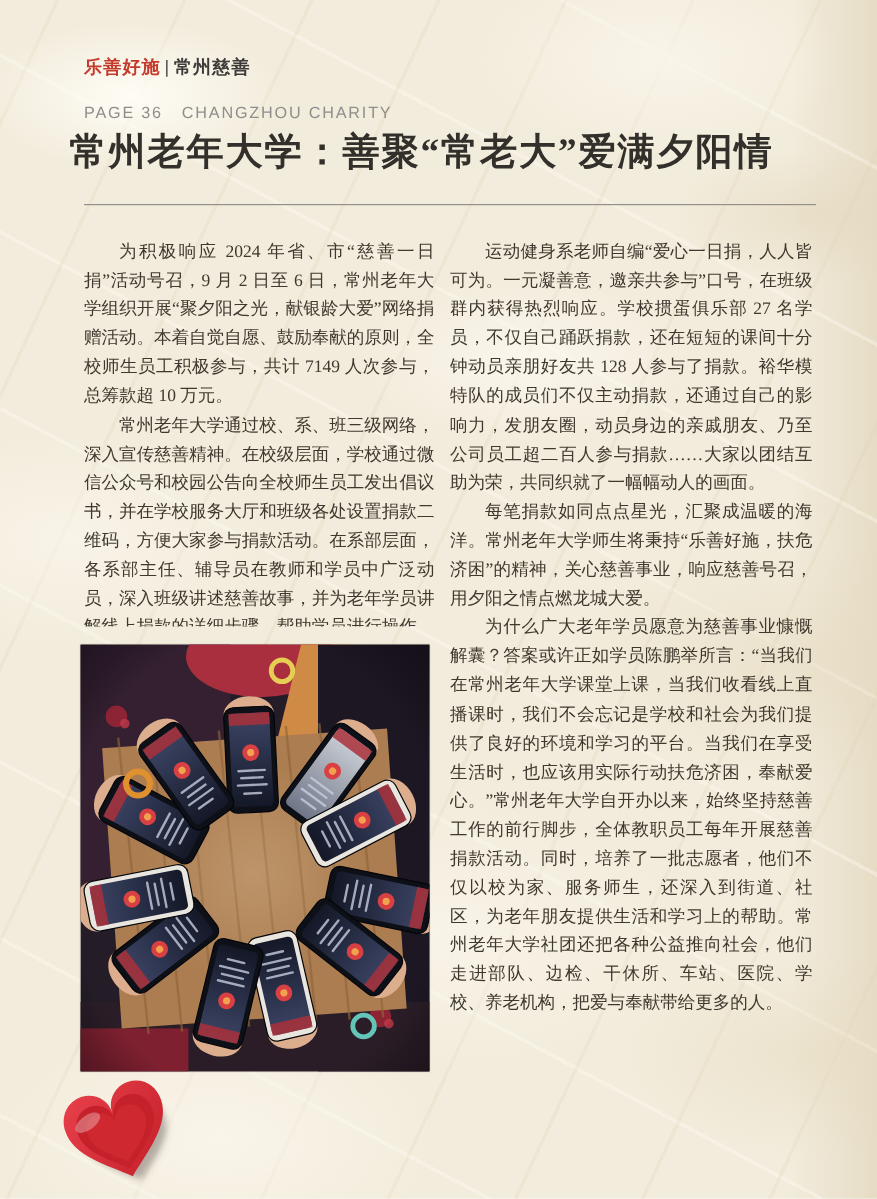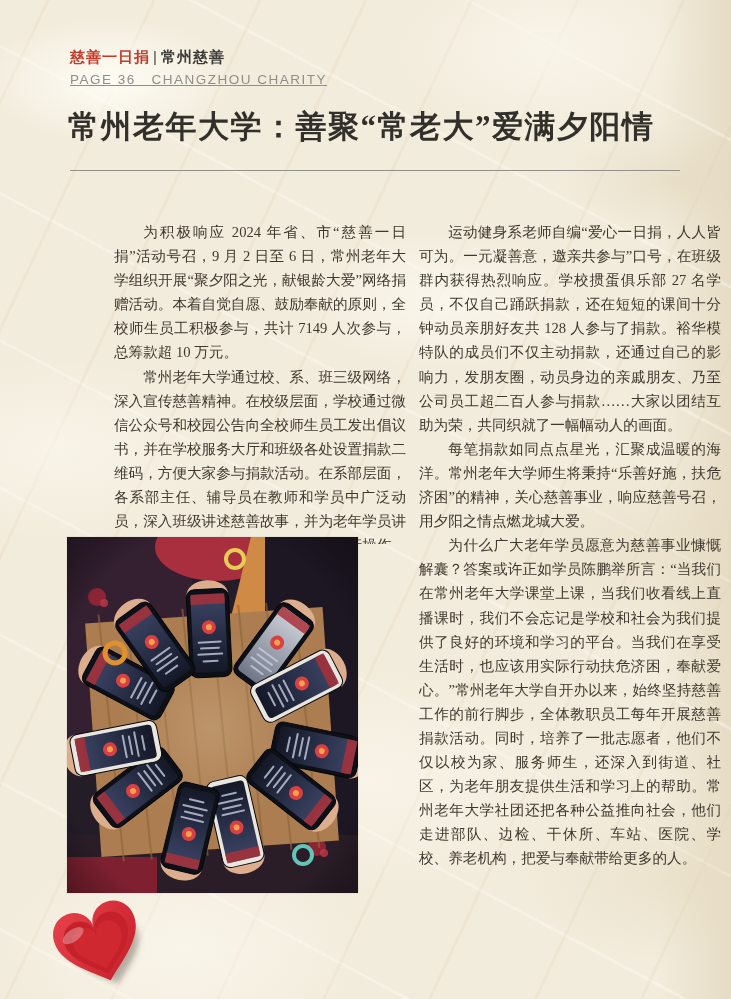--- a/index.html
+++ b/index.html
@@ -21,51 +21,50 @@
       repeating-linear-gradient(115deg, transparent 0 42px, rgba(219,205,174,.20) 42px 45px, transparent 45px 96px),
       repeating-linear-gradient(28deg, transparent 0 60px, rgba(255,252,244,.35) 60px 63px, transparent 63px 130px),
       linear-gradient(to right, transparent 90%, rgba(216,201,170,.45));
     font-family:"Liberation Serif","DejaVu Serif",serif;
   }
   .header{position:absolute;left:70px;top:48px;font-family:"Liberation Sans","DejaVu Sans",sans-serif;}
   .kicker{font-size:15px;font-weight:bold;letter-spacing:1px;line-height:18px;}
   .kicker-red{color:#c43b2c;}
   .kicker-sep{color:#4a4a4a;font-weight:400;margin:0 3px;}
   .kicker-black{color:#3d3b39;}
-  .pageline{margin-top:6px;font-size:13.5px;color:#8f8e8c;letter-spacing:1.5px;white-space:pre;text-decoration:underline;}
+  .pageline{margin-top:20px;font-size:13.5px;color:#8f8e8c;letter-spacing:1.5px;white-space:pre;}
   .title{
-    position:absolute;left:68px;top:104px;width:640px;margin:0;
+    position:absolute;left:58px;top:104px;width:640px;margin:0;
     font-size:31px;font-weight:700;color:#33302b;letter-spacing:1.5px;line-height:46px;
   }
   .rule{position:absolute;left:70px;top:170px;width:610px;height:1px;background:#93908a;}
   .col{
-    position:absolute;top:220px;
+    position:absolute;top:198px;
     font-size:14.6px;line-height:24.1px;color:#3f382e;
     text-align:justify;
-    margin-left:44px;
   }
   .col-left{left:70px;width:292px;height:324px;overflow:hidden;}
   .col-right{left:375px;width:302px;height:700px;overflow:hidden;}
   .col p{margin:0;text-indent:2em;}
   .col p.cont{text-indent:0;}
   .photo{
     position:absolute;left:67px;top:537px;width:291px;height:356px;margin:0;
     box-shadow:0 0 0 1px rgba(0,0,0,.04);
   }
   .photo svg{display:block;}
   .heart{position:absolute;left:44px;top:892px;width:110px;height:110px;}
 </style>
 </head>
 <body>
 
 <div class="page">
 
   <div class="header">
     <div class="kicker">
-      <span class="kicker-red">慈善一日捐</span><span class="kicker-sep">|</span><span class="kicker-black">常州慈善</span>
+      <span class="kicker-red">乐善好施</span><span class="kicker-sep">|</span><span class="kicker-black">常州慈善</span>
     </div>
     <div class="pageline">PAGE 36   CHANGZHOU CHARITY</div>
   </div>
 
   <h1 class="title">常州老年大学：善聚“常老大”爱满夕阳情</h1>
   <div class="rule"></div>
 
   <div class="col col-left">
       <p class="">为积极响应 2024 年省、市“慈善一日捐”活动号召，9 月 2 日至 6 日，常州老年大学组织开展“聚夕阳之光，献银龄大爱”网络捐赠活动。本着自觉自愿、鼓励奉献的原则，全校师生员工积极参与，共计 7149 人次参与，总筹款超 10 万元。</p>
       <p class="">常州老年大学通过校、系、班三级网络，深入宣传慈善精神。在校级层面，学校通过微信公众号和校园公告向全校师生员工发出倡议书，并在学校服务大厅和班级各处设置捐款二维码，方便大家参与捐款活动。在系部层面，各系部主任、辅导员在教师和学员中广泛动员，深入班级讲述慈善故事，并为老年学员讲解线上捐款的详细步骤，帮助学员进行操作。在班级层面，班长、学</p>

